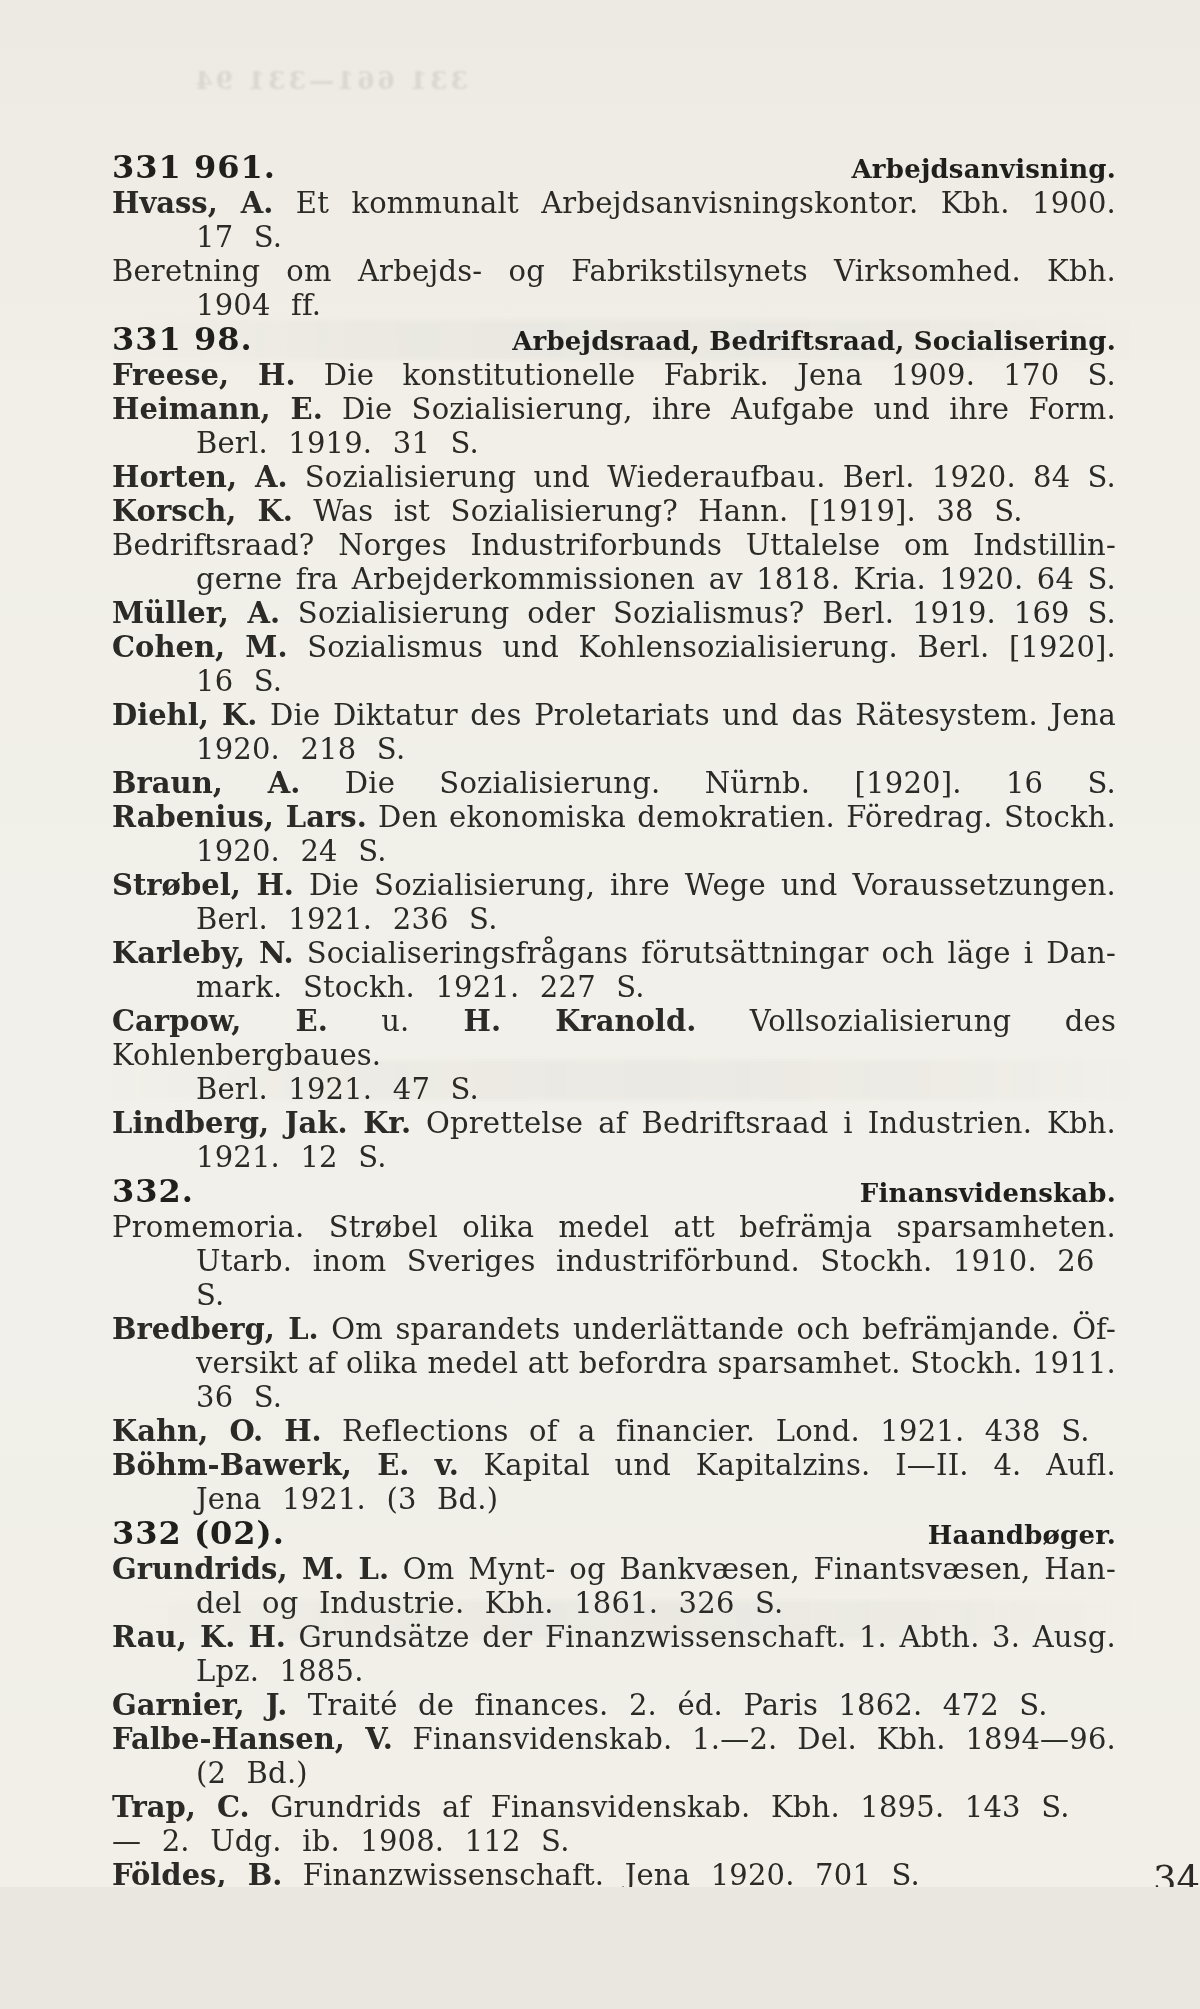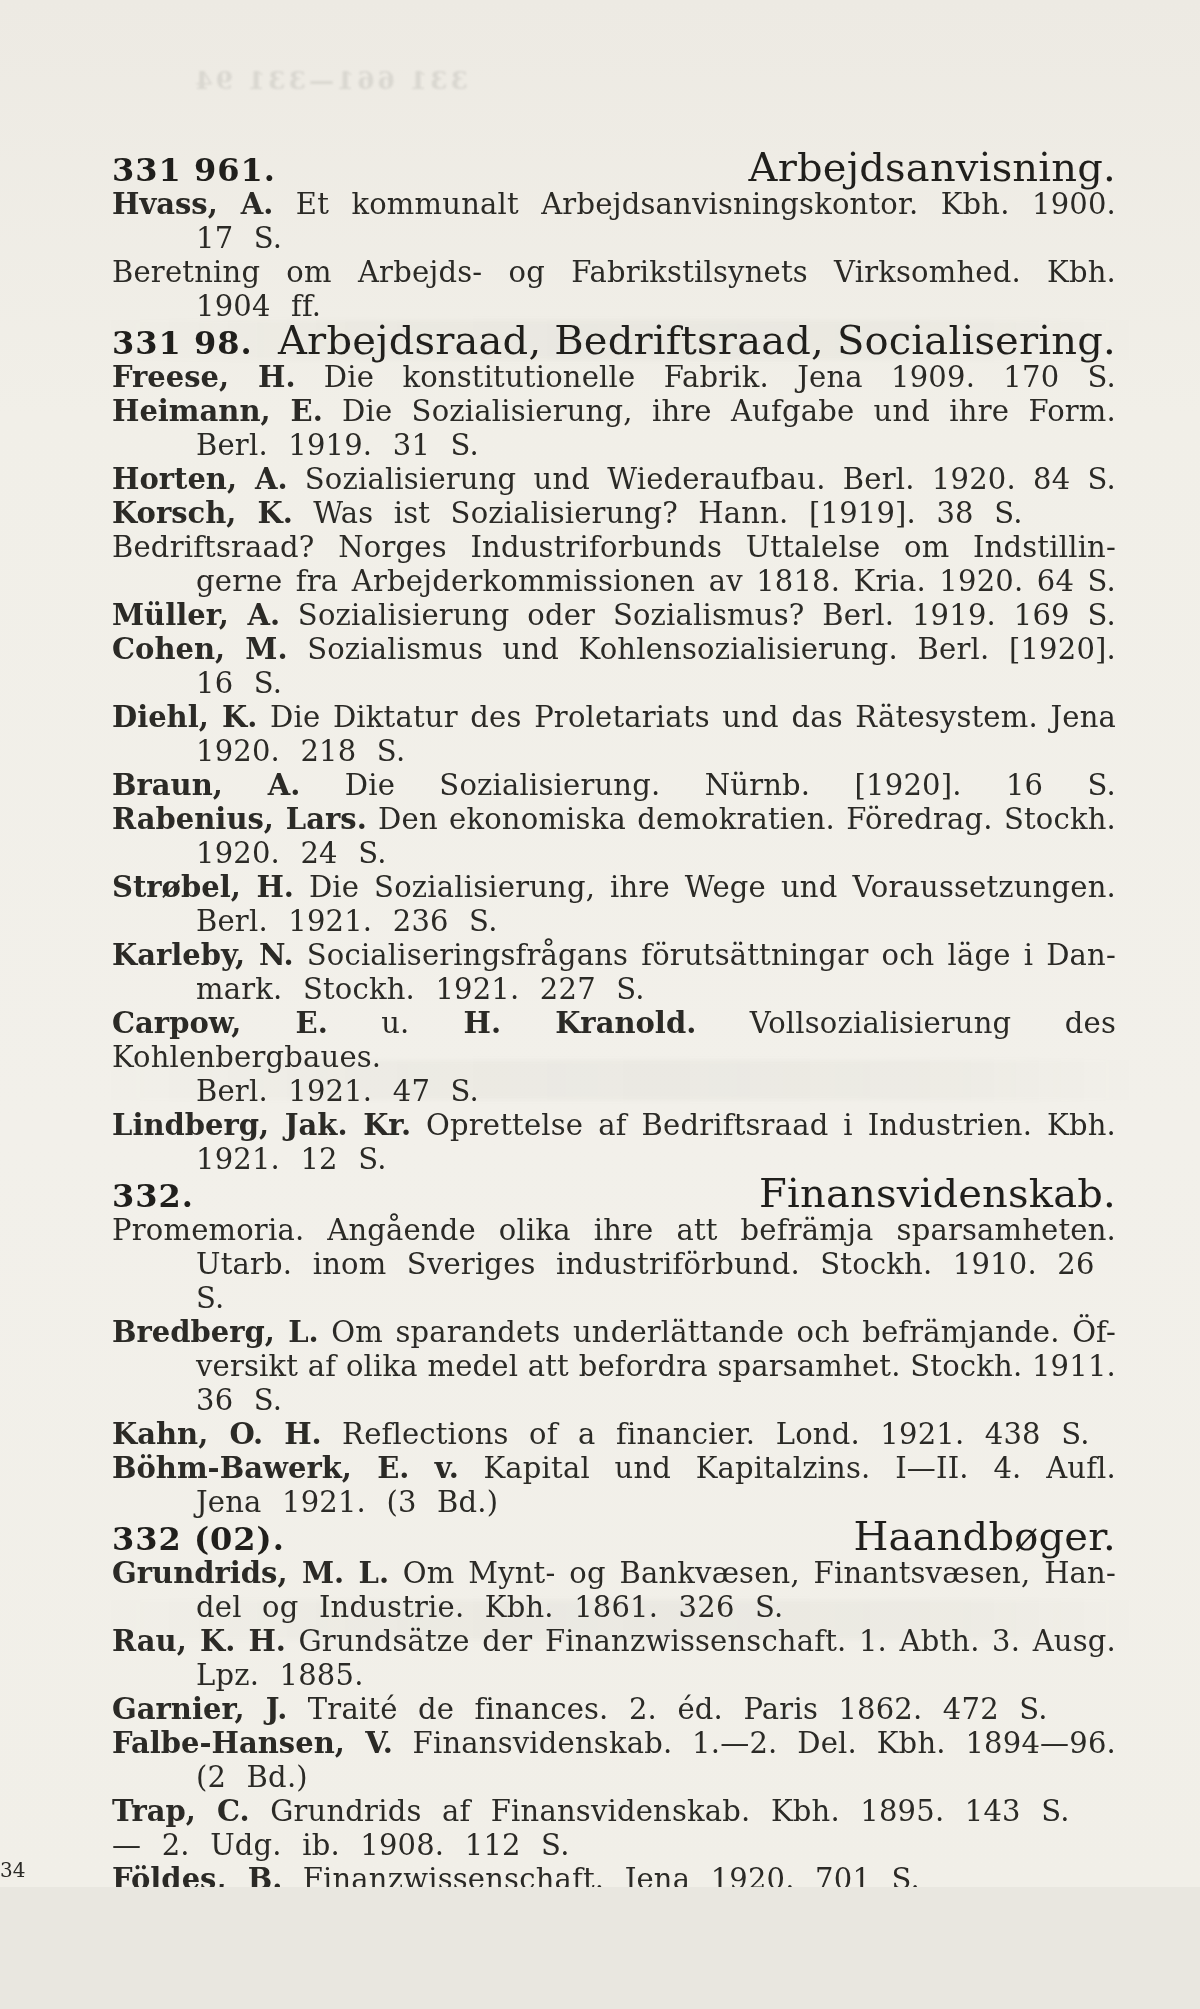--- a/index.html
+++ b/index.html
@@ -47,24 +47,24 @@
     text-align:justify;
     text-align-last:justify;
     word-spacing:normal;
   }
   .b{font-weight:bold;letter-spacing:0;text-align:center;}
   .heading{
     display:flex;justify-content:space-between;align-items:baseline;
     word-spacing:normal;
   }
   .hnum{font-weight:bold;font-size:32px;letter-spacing:1px;color:#201f1c;}
-  .htitle{font-weight:normal;font-size:40px;color:#201f1c;}
+  .htitle{font-weight:bold;font-size:26px;color:#201f1c;}
   .page-number{
     position:absolute;top:1858px;left:0;width:100%;
-    text-align:left;font-size:20px;color:#2b2a26;
+    text-align:right;font-size:37px;color:#2b2a26;
   }
 </style>
 </head>
 <body>
 
 <div class="page">
   <div class="bleed">331 661—331 94</div>
   <div class="ghost" style="top:320px;"></div>
   <div class="ghost" style="top:1060px;"></div>
   <div class="ghost" style="top:1600px;"></div>
@@ -101,21 +101,21 @@
       <div class="line j"><span class="b">Karleby, N.</span><span> Socialiseringsfrågans förutsättningar och läge i Dan-</span></div>
       <div class="line indent"><span>mark. Stockh. 1921. 227 S.</span></div>
       <div class="line j"><span class="b">Carpow, E.</span><span> u.</span><span class="b"> H. Kranold.</span><span> Vollsozialisierung des Kohlenbergbaues.</span></div>
       <div class="line indent"><span>Berl. 1921. 47 S.</span></div>
       <div class="line j"><span class="b">Lindberg, Jak. Kr.</span><span> Oprettelse af Bedriftsraad i Industrien. Kbh.</span></div>
       <div class="line indent"><span>1921. 12 S.</span></div>
       <div class="line heading">
         <span class="hnum">332.</span>
         <span class="htitle">Finansvidenskab.</span>
       </div>
-      <div class="line j"><span>Promemoria. Angående olika ihre att befrämja sparsamheten.</span></div>
+      <div class="line j"><span>Promemoria. Strøbel olika medel att befrämja sparsamheten.</span></div>
       <div class="line indent"><span>Utarb. inom Sveriges industriförbund. Stockh. 1910. 26 S.</span></div>
       <div class="line j"><span class="b">Bredberg, L.</span><span> Om sparandets underlättande och befrämjande. Öf-</span></div>
       <div class="line indent j"><span>versikt af olika medel att befordra sparsamhet. Stockh. 1911.</span></div>
       <div class="line indent"><span>36 S.</span></div>
       <div class="line"><span class="b">Kahn, O. H.</span><span> Reflections of a financier. Lond. 1921. 438 S.</span></div>
       <div class="line j"><span class="b">Böhm-Bawerk, E. v.</span><span> Kapital und Kapitalzins. I—II. 4. Aufl.</span></div>
       <div class="line indent"><span>Jena 1921. (3 Bd.)</span></div>
       <div class="line heading">
         <span class="hnum">332 (02).</span>
         <span class="htitle">Haandbøger.</span>

